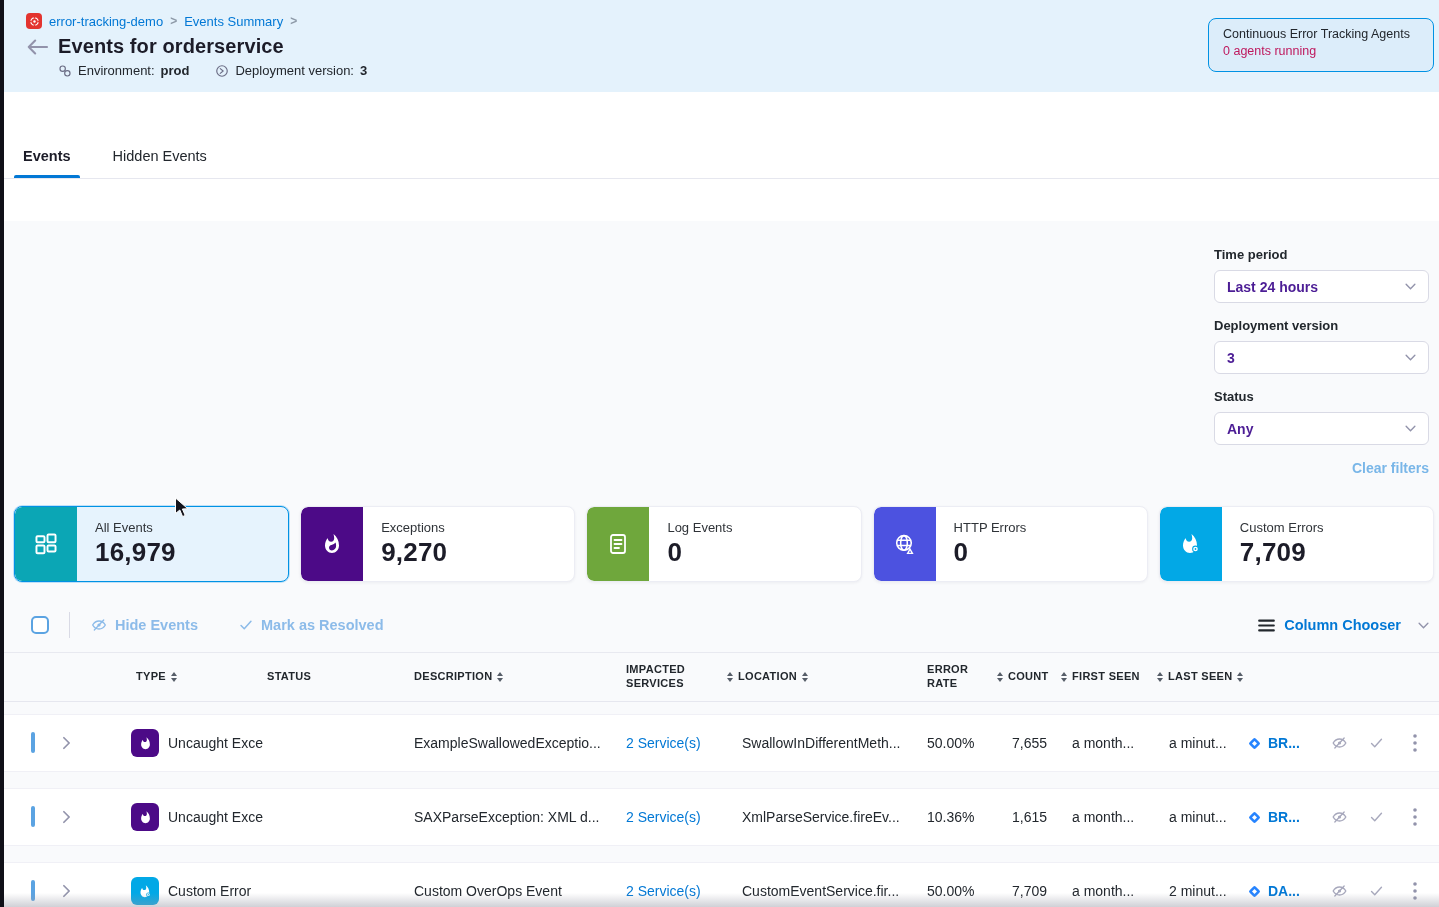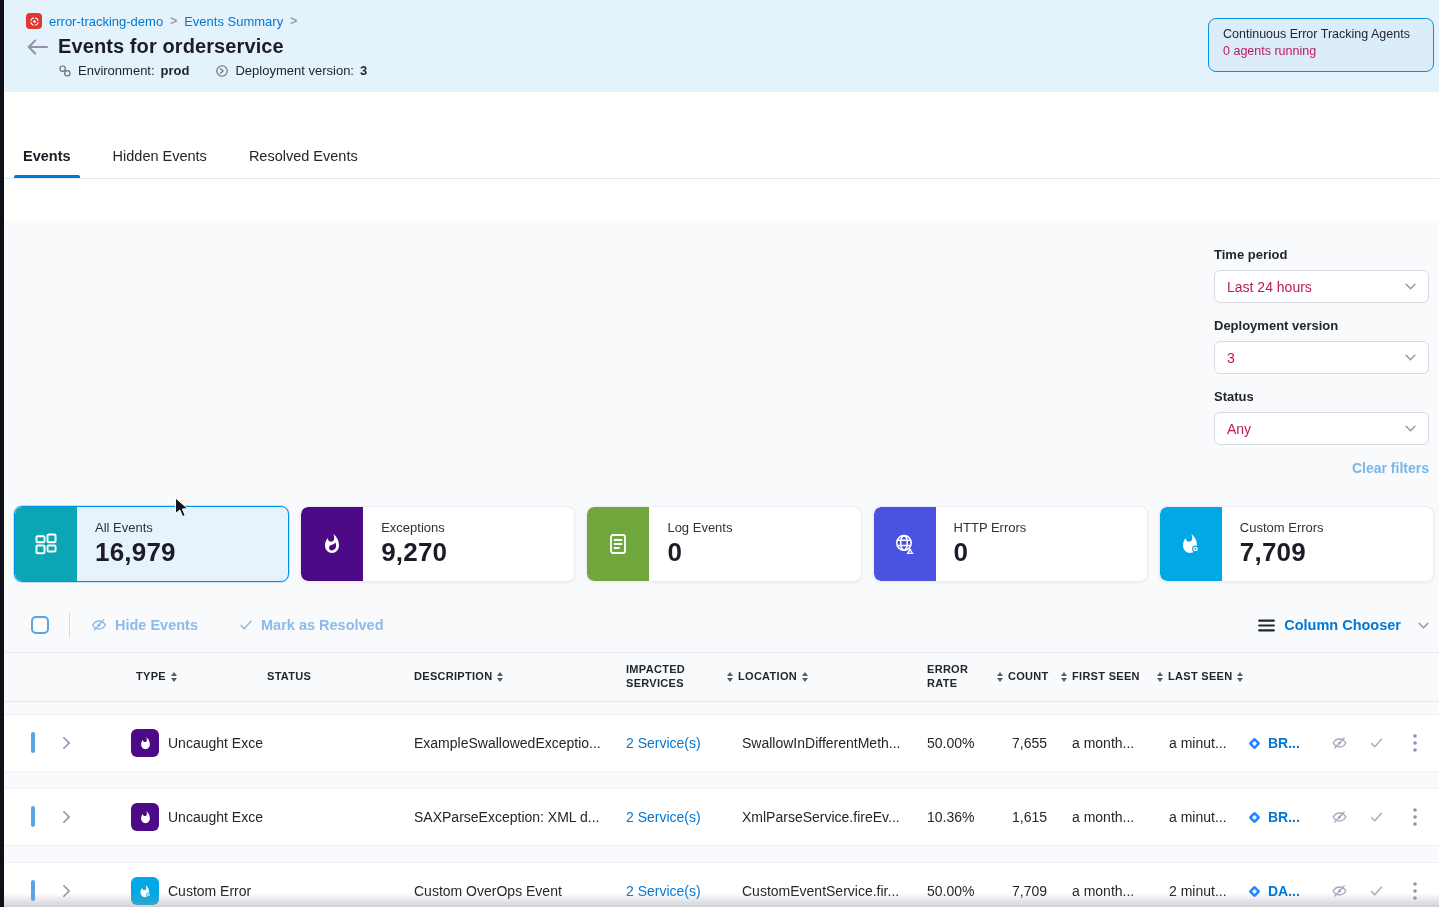--- a/index.html
+++ b/index.html
@@ -34,21 +34,21 @@
   .tab.active::after { content:""; position:absolute; left:0; right:0; bottom:0; height:3px; background:#0278d5; border-radius:2px 2px 0 0; }
 
   
   .main { flex:1; background:#f9fafc; position:relative; }
 
   
   .filters { display:flex; align-items:flex-end; gap:15px; padding:26px 10px 0 10px;flex-direction:column; }
   .filter { display:flex; flex-direction:column; gap:8px; }
   .filter .lab { font-size:13px; font-weight:700; color:#22272d; }
   .select { width:215px; height:33px; background:#fff; border:1px solid #d9dae5; border-radius:6px;
-    display:flex; align-items:center; justify-content:space-between; padding:0 12px; font-size:14px; color:#be185d; cursor:pointer; }
+    display:flex; align-items:center; justify-content:space-between; padding:0 12px; font-size:14px; color:#4c1d95; cursor:pointer;font-weight:bold; }
   .clear-filters { font-size:14px; font-weight:700; color:#79b6e8; margin:0 0 8px 18px; cursor:pointer; }
 
   
   .cards { display:flex; gap:11px; padding:22px 5px 0 10px; }
   .card { flex:1; height:76px; background:#fff; border:1px solid #ecedf4; border-radius:8px;
     box-shadow:0 1px 3px rgba(40,41,61,.06); display:flex; overflow:hidden; cursor:pointer; }
   .card.selected { background:#e6f3fd; border:1px solid #0092e4; box-shadow:0 0 0 1px #bfe0f7; }
   .card .iconblk { width:62px; flex:0 0 62px; display:flex; align-items:center; justify-content:center; border-radius:7px 0 0 7px; }
   .card .body { padding:13px 0 0 18px; }
   .card .clabel { font-size:13px; color:#2f3338; }
@@ -158,21 +158,20 @@
       </div>
       <div class="agents-box">
         <div class="t">Continuous Error Tracking Agents</div>
         <div class="l">0 agents running</div>
       </div>
     </div>
 
     <div class="tabbar">
       <div class="tab active">Events</div>
       <div class="tab">Hidden Events</div>
-      <div class="tab">Resolved Events</div>
     </div>
 
     <div class="main">
 
       <div class="filters">
         <div class="filter">
           <span class="lab">Time period</span>
           <div class="select">
             <span>Last 24 hours</span>
             <svg width="11" height="7" viewBox="0 0 12 8">

